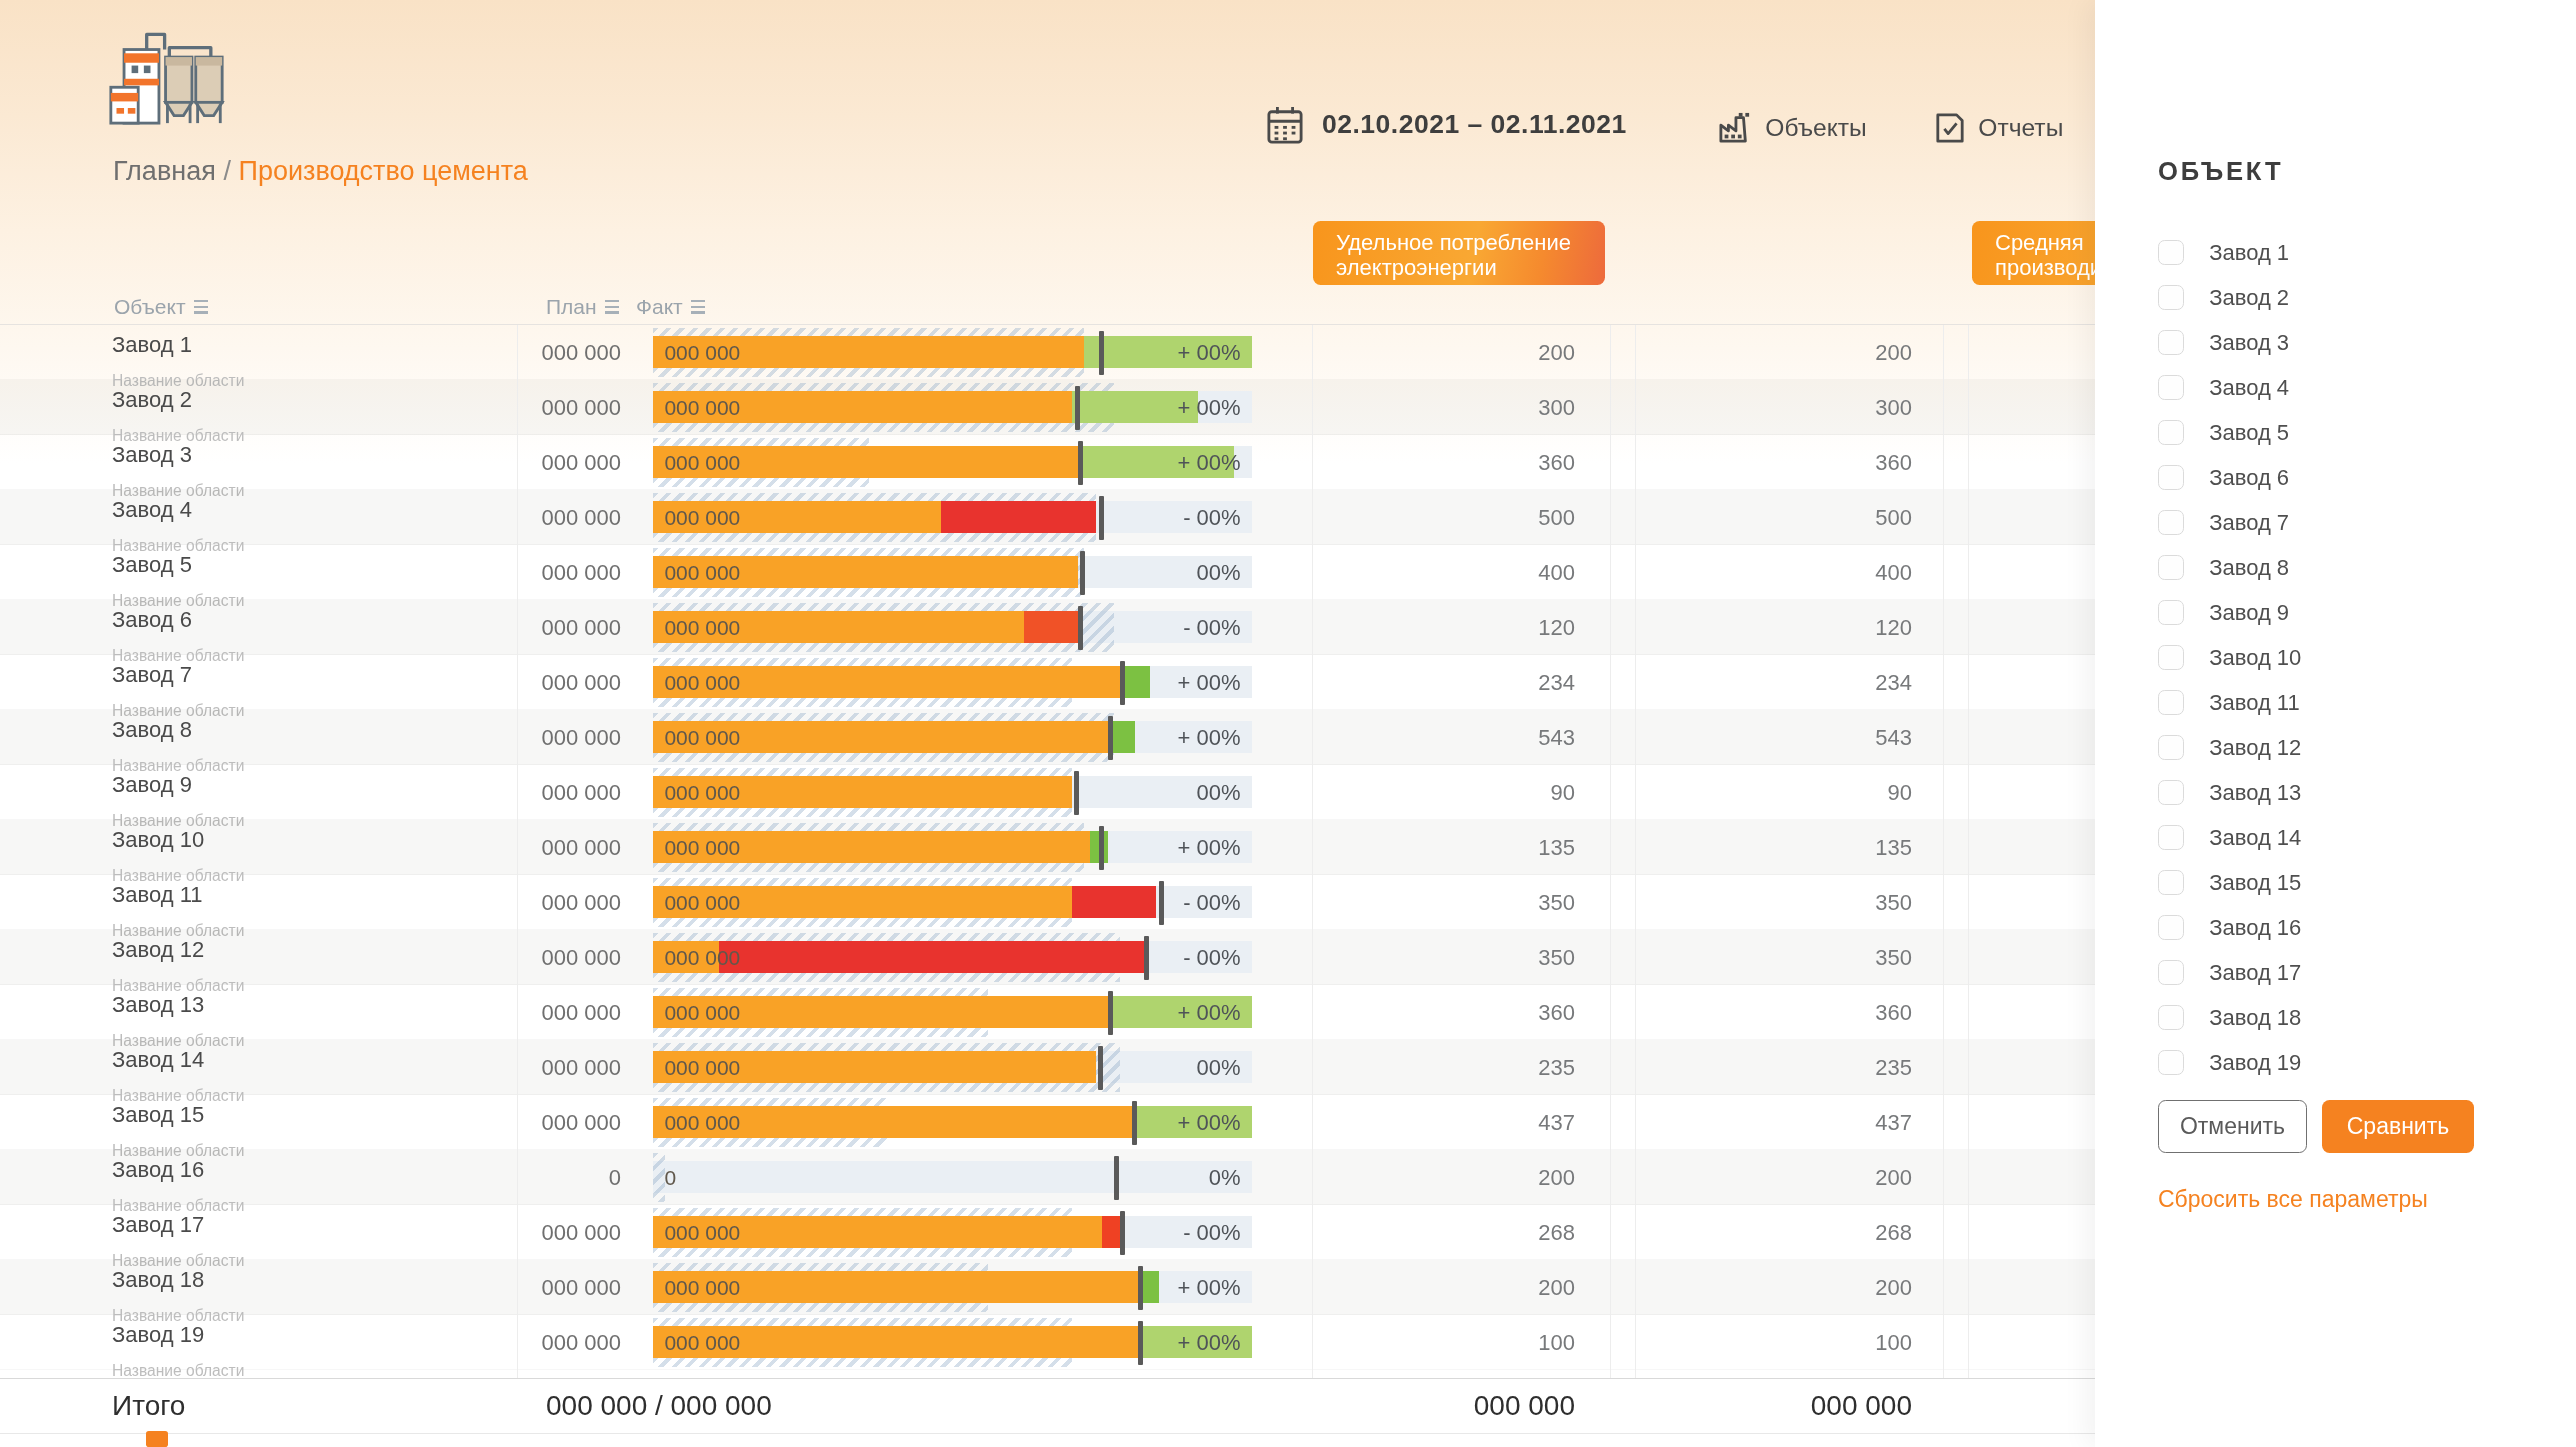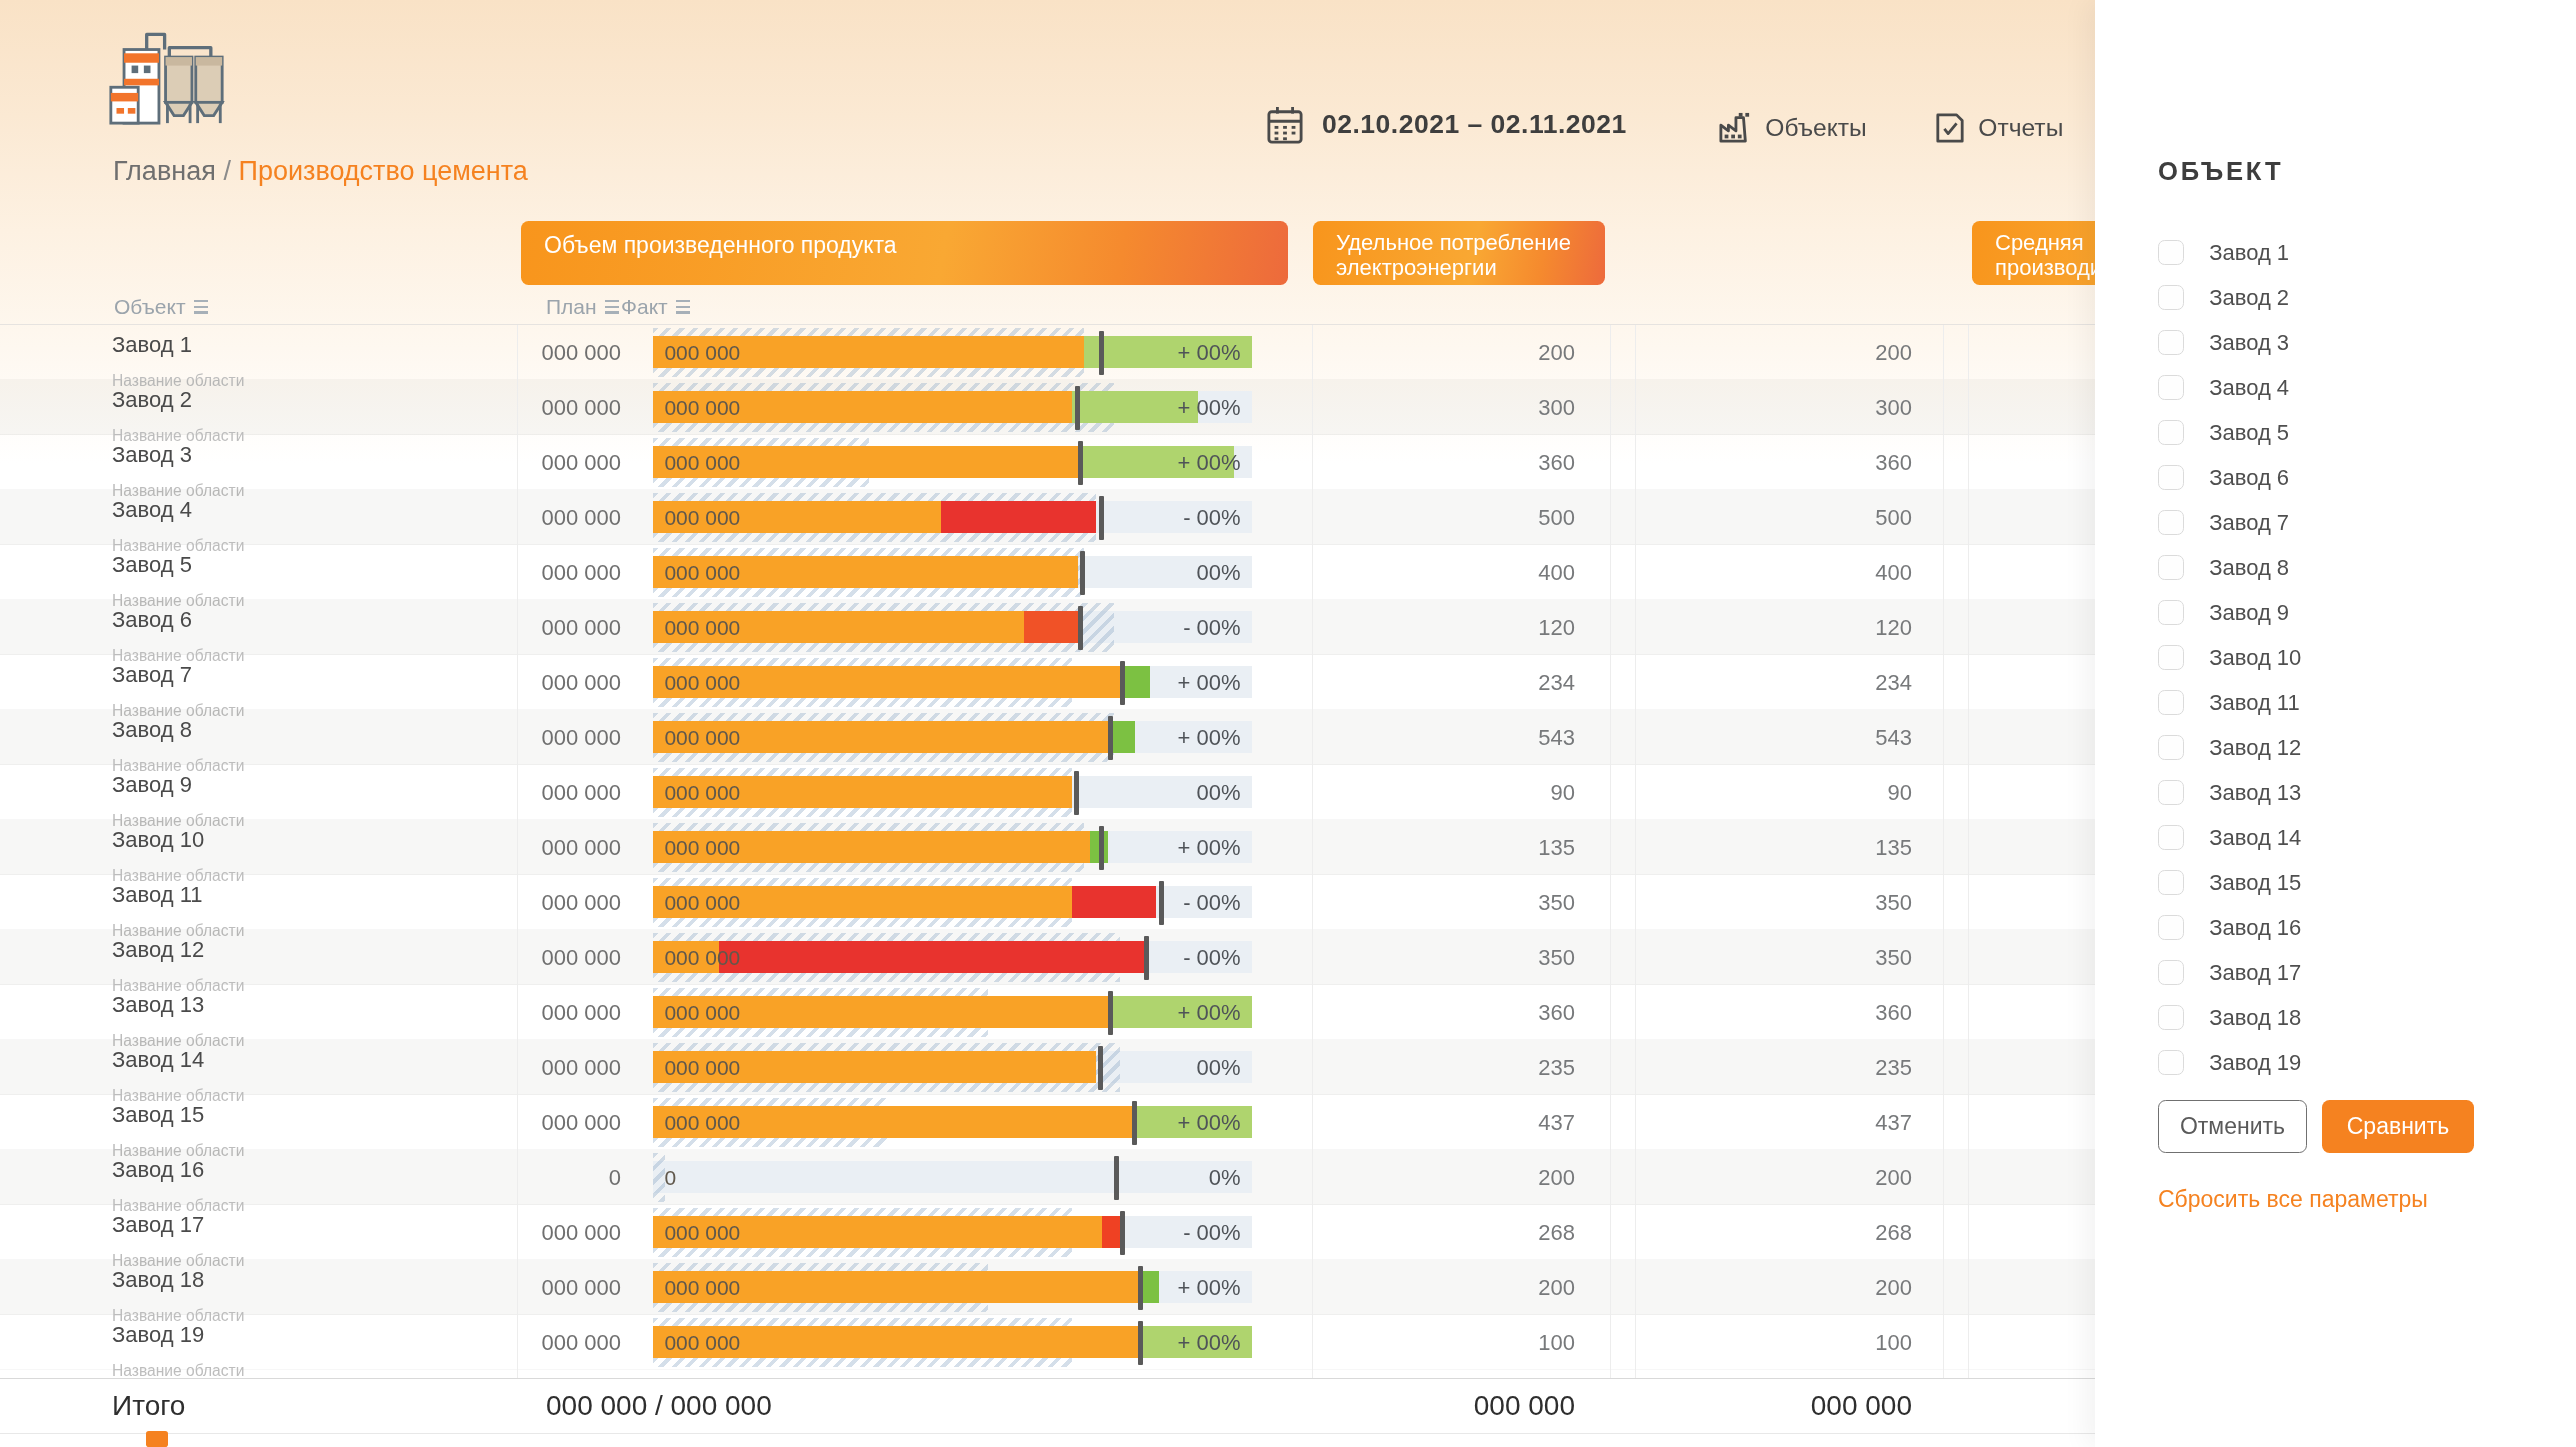--- a/index.html
+++ b/index.html
@@ -21,21 +21,21 @@
   
   .card{position:absolute;top:221px;height:64px;border-radius:7.6px;color:#fff;
     background:linear-gradient(100deg,#F8951C 0%,#F9A833 55%,#F58A2E 78%,#ED6A3C 100%);
     box-sizing:border-box;padding:10.4px 19px 0 23px;font-size:22px;line-height:24.6px;}
   .card1{left:521px;width:767px;font-size:23px;padding-top:12.3px;}
   .card2{left:1313px;width:292px;}
   .card3{left:1638px;width:306px;}
   .card4{left:1972px;width:313px;}
   
   .collabel{position:absolute;top:295px;font-size:21px;color:#9BA4AC;display:flex;align-items:center;cursor:pointer;}
-  .col-object{left:114px;} .col-plan{left:546px;text-align:center;} .col-fact{left:621px;}
+  .col-object{left:114px;} .col-plan{left:546px;text-align:center;} .col-fact{left:636px;}
   .sort-icon{display:inline-block;width:14px;height:13.3px;margin-left:8.5px;
     background:repeating-linear-gradient(180deg,#A7B0B8 0 2.4px,rgba(0,0,0,0) 2.4px 5.7px);}
   .labels-underline{position:absolute;left:0;top:324px;width:2095px;height:0.9px;background:#E6E3E0;}
   
   .rows{position:absolute;left:0;top:325px;width:2095px;}
   .trow{position:relative;height:55px;box-sizing:border-box;border-bottom:0.9px solid rgba(0,0,0,0.03);}
   .trow:nth-child(even){background:rgba(70,60,50,0.045);}
   .cell{position:absolute;top:0;height:55px;}
   .obj{left:112px;width:284px;}
   .obj-name{margin-top:6.6px;font-size:22px;color:#4A4A4A;}
@@ -157,21 +157,20 @@
         <polyline points="10,18 14,23 23,12"></polyline>
       </g>
     </svg>
     <span>Отчеты</span>
   </div>
 
   <div class="breadcrumb">
     <span>Главная</span><span class="sep">/</span><span class="current">Производство цемента</span>
   </div>
 
-  <div class="card card1">Объем произведенного продукта</div>
   <div class="card card2">Удельное потребление электроэнергии</div>
   <div class="card card4">Средняя производительность</div>
 
   <div class="collabel col-object">
     <span>Объект</span>
       <span class="sort-icon"></span>
   </div>
   <div class="collabel col-plan">
     <span>План</span>
       <span class="sort-icon"></span>

